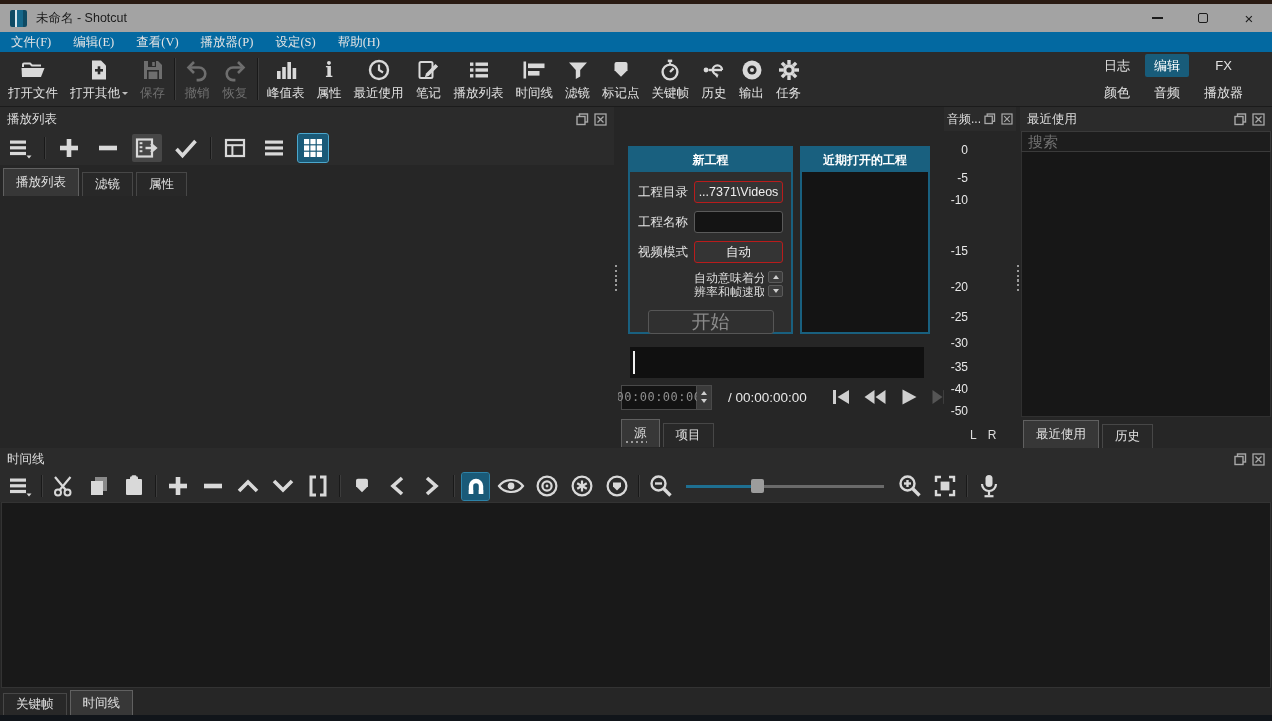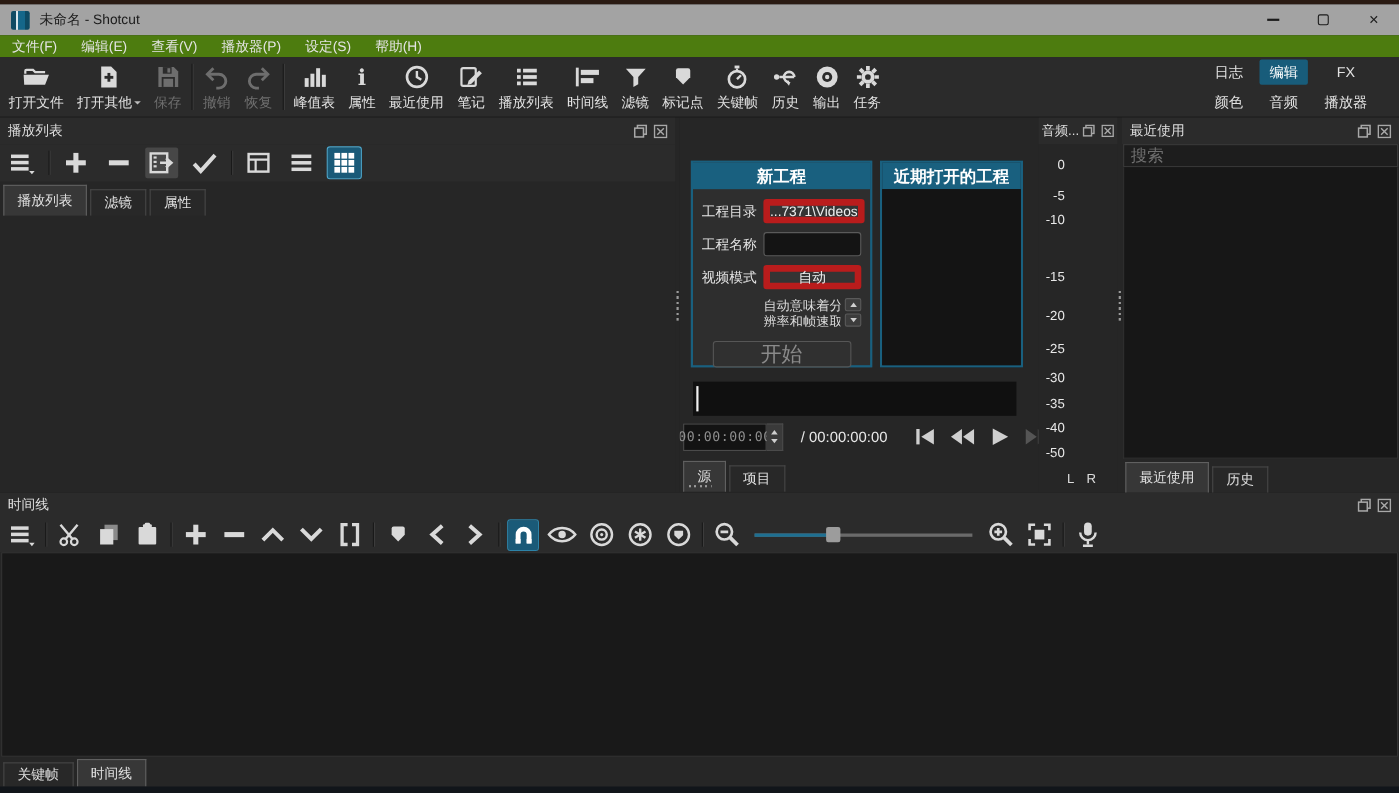--- a/index.html
+++ b/index.html
@@ -12,21 +12,21 @@
   .titlebar { height:28px; background:#a3a3a3; display:flex; align-items:center; color:#1b1b1b; font-size:12.5px; }
   .app-icon { width:17px; height:17px; margin:0 9px 0 10px; border-radius:2px;
     background:linear-gradient(90deg,#0e4a63 0 28%,#d8e6ec 28% 40%,#15678a 40% 74%,#0e4a63 74% 100%); }
   .win-controls { margin-left:auto; display:flex; height:100%; }
   .win-btn { width:46px; display:flex; align-items:center; justify-content:center; }
   .min-glyph { width:11px; height:1.5px; background:#1b1b1b; }
   .max-glyph { width:10px; height:10px; border:1.5px solid #1b1b1b; border-radius:2px; }
   .close-glyph { font-size:15px; line-height:1; color:#1b1b1b; }
 
   
-  .menubar { height:20px; background:#4d7c0f; display:flex; align-items:center; font-size:12.5px; }
+  .menubar { height:20px; background:#0369a1; display:flex; align-items:center; font-size:12.5px;font-family:Liberation Serif, serif; }
   .menu-item { padding:0 11px; height:100%; display:flex; align-items:center; color:#e4e4e4; }
 
   
   .toolbar { height:55px; background:#2b2b2b; display:flex; align-items:stretch; padding:1px 4px 1px 2px; border-bottom:1px solid #1b1b1b; }
   .tbtn { display:flex; flex-direction:column; align-items:center; justify-content:center; padding:2px 6px; gap:1px; }
   .ticon { height:27px; display:flex; align-items:center; justify-content:center; color:#d9d9d9; }
   .tlabel-row { display:flex; align-items:center; }
   .tlabel { font-size:12.5px; color:#e2e2e2; white-space:nowrap; }
   .tbtn.disabled .ticon { color:#6e6e6e; }
   .tbtn.disabled .tlabel { color:#6f6f6f; }
@@ -62,25 +62,25 @@
   .vsplit { width:4px; position:relative; background:#262626; }
   .vsplit .grip { position:absolute; left:1px; top:50%; transform:translateY(-50%); width:2px; height:27px;
     background-image:repeating-linear-gradient(#9a9a9a 0 2px,transparent 2px 5px); }
   .hgrip { position:absolute; left:626px; top:441px; width:21px; height:2px;
     background-image:repeating-linear-gradient(90deg,#9a9a9a 0 2px,transparent 2px 5px); }
 
   
   #player-area { width:326px; position:relative; background:#262626; overflow:hidden; }
   .wizard { position:absolute; top:39px; left:10px; display:flex; gap:7px; }
   .np-card { width:165px; height:188px; border:2px solid #19607f; background:#2e2e2e; display:flex; flex-direction:column; }
-  .np-header { height:24px; background:#19607f; color:#fff; font-weight:bold; font-size:15px; display:flex; align-items:center; justify-content:center; flex:none; }
+  .np-header { height:24px; background:#19607f; color:#fff; font-weight:bold; font-size:12px; display:flex; align-items:center; justify-content:center; flex:none; }
   .np-body { padding:9px 8px 0; display:flex; flex-direction:column; gap:8px; font-size:12.5px; color:#e3e3e3; }
   .np-row { display:flex; align-items:center; gap:6px; }
   .np-label { white-space:nowrap; }
-  .np-btn { flex:1; height:22px; background:#343434; border:6px solid #b91c1c; border-radius:3px; color:#efefef; font-size:12.5px; display:flex; align-items:center; justify-content:center; white-space:nowrap; }
+  .np-btn { flex:1; height:22px; background:#343434; border:1px solid #b91c1c; border-radius:3px; color:#efefef; font-size:12.5px; display:flex; align-items:center; justify-content:center; white-space:nowrap; }
   .np-input { flex:1; height:22px; background:#141414; border:1px solid #5a5a5a; border-radius:3px; }
   .np-note-row { display:flex; align-items:flex-start; gap:4px; margin-left:56px; }
   .np-note { font-size:12px; line-height:14px; color:#dcdcdc; height:26px; overflow:hidden; width:76px; white-space:nowrap; }
   .np-spinners { display:flex; flex-direction:column; gap:2px; }
   .np-spin { width:15px; height:12px; background:#3c3c3c; border:1px solid #5a5a5a; border-radius:2px; display:flex; align-items:center; justify-content:center; }
   .tri-up { width:0; height:0; border:3.5px solid transparent; border-bottom:4.5px solid #cfcfcf; margin-top:-3px; }
   .tri-down { width:0; height:0; border:3.5px solid transparent; border-top:4.5px solid #cfcfcf; margin-bottom:-3px; }
   .np-start { margin:5px auto 0; width:126px; height:24px; background:#303030; border:1px solid #565656; border-radius:3px; color:#8a8a8a; font-size:19px; display:flex; align-items:center; justify-content:center; }
   .recent-card { width:130px; height:188px; border:2px solid #19607f; background:#141414; display:flex; flex-direction:column; }
   .recent-card-body { flex:1; background:#141414; }

